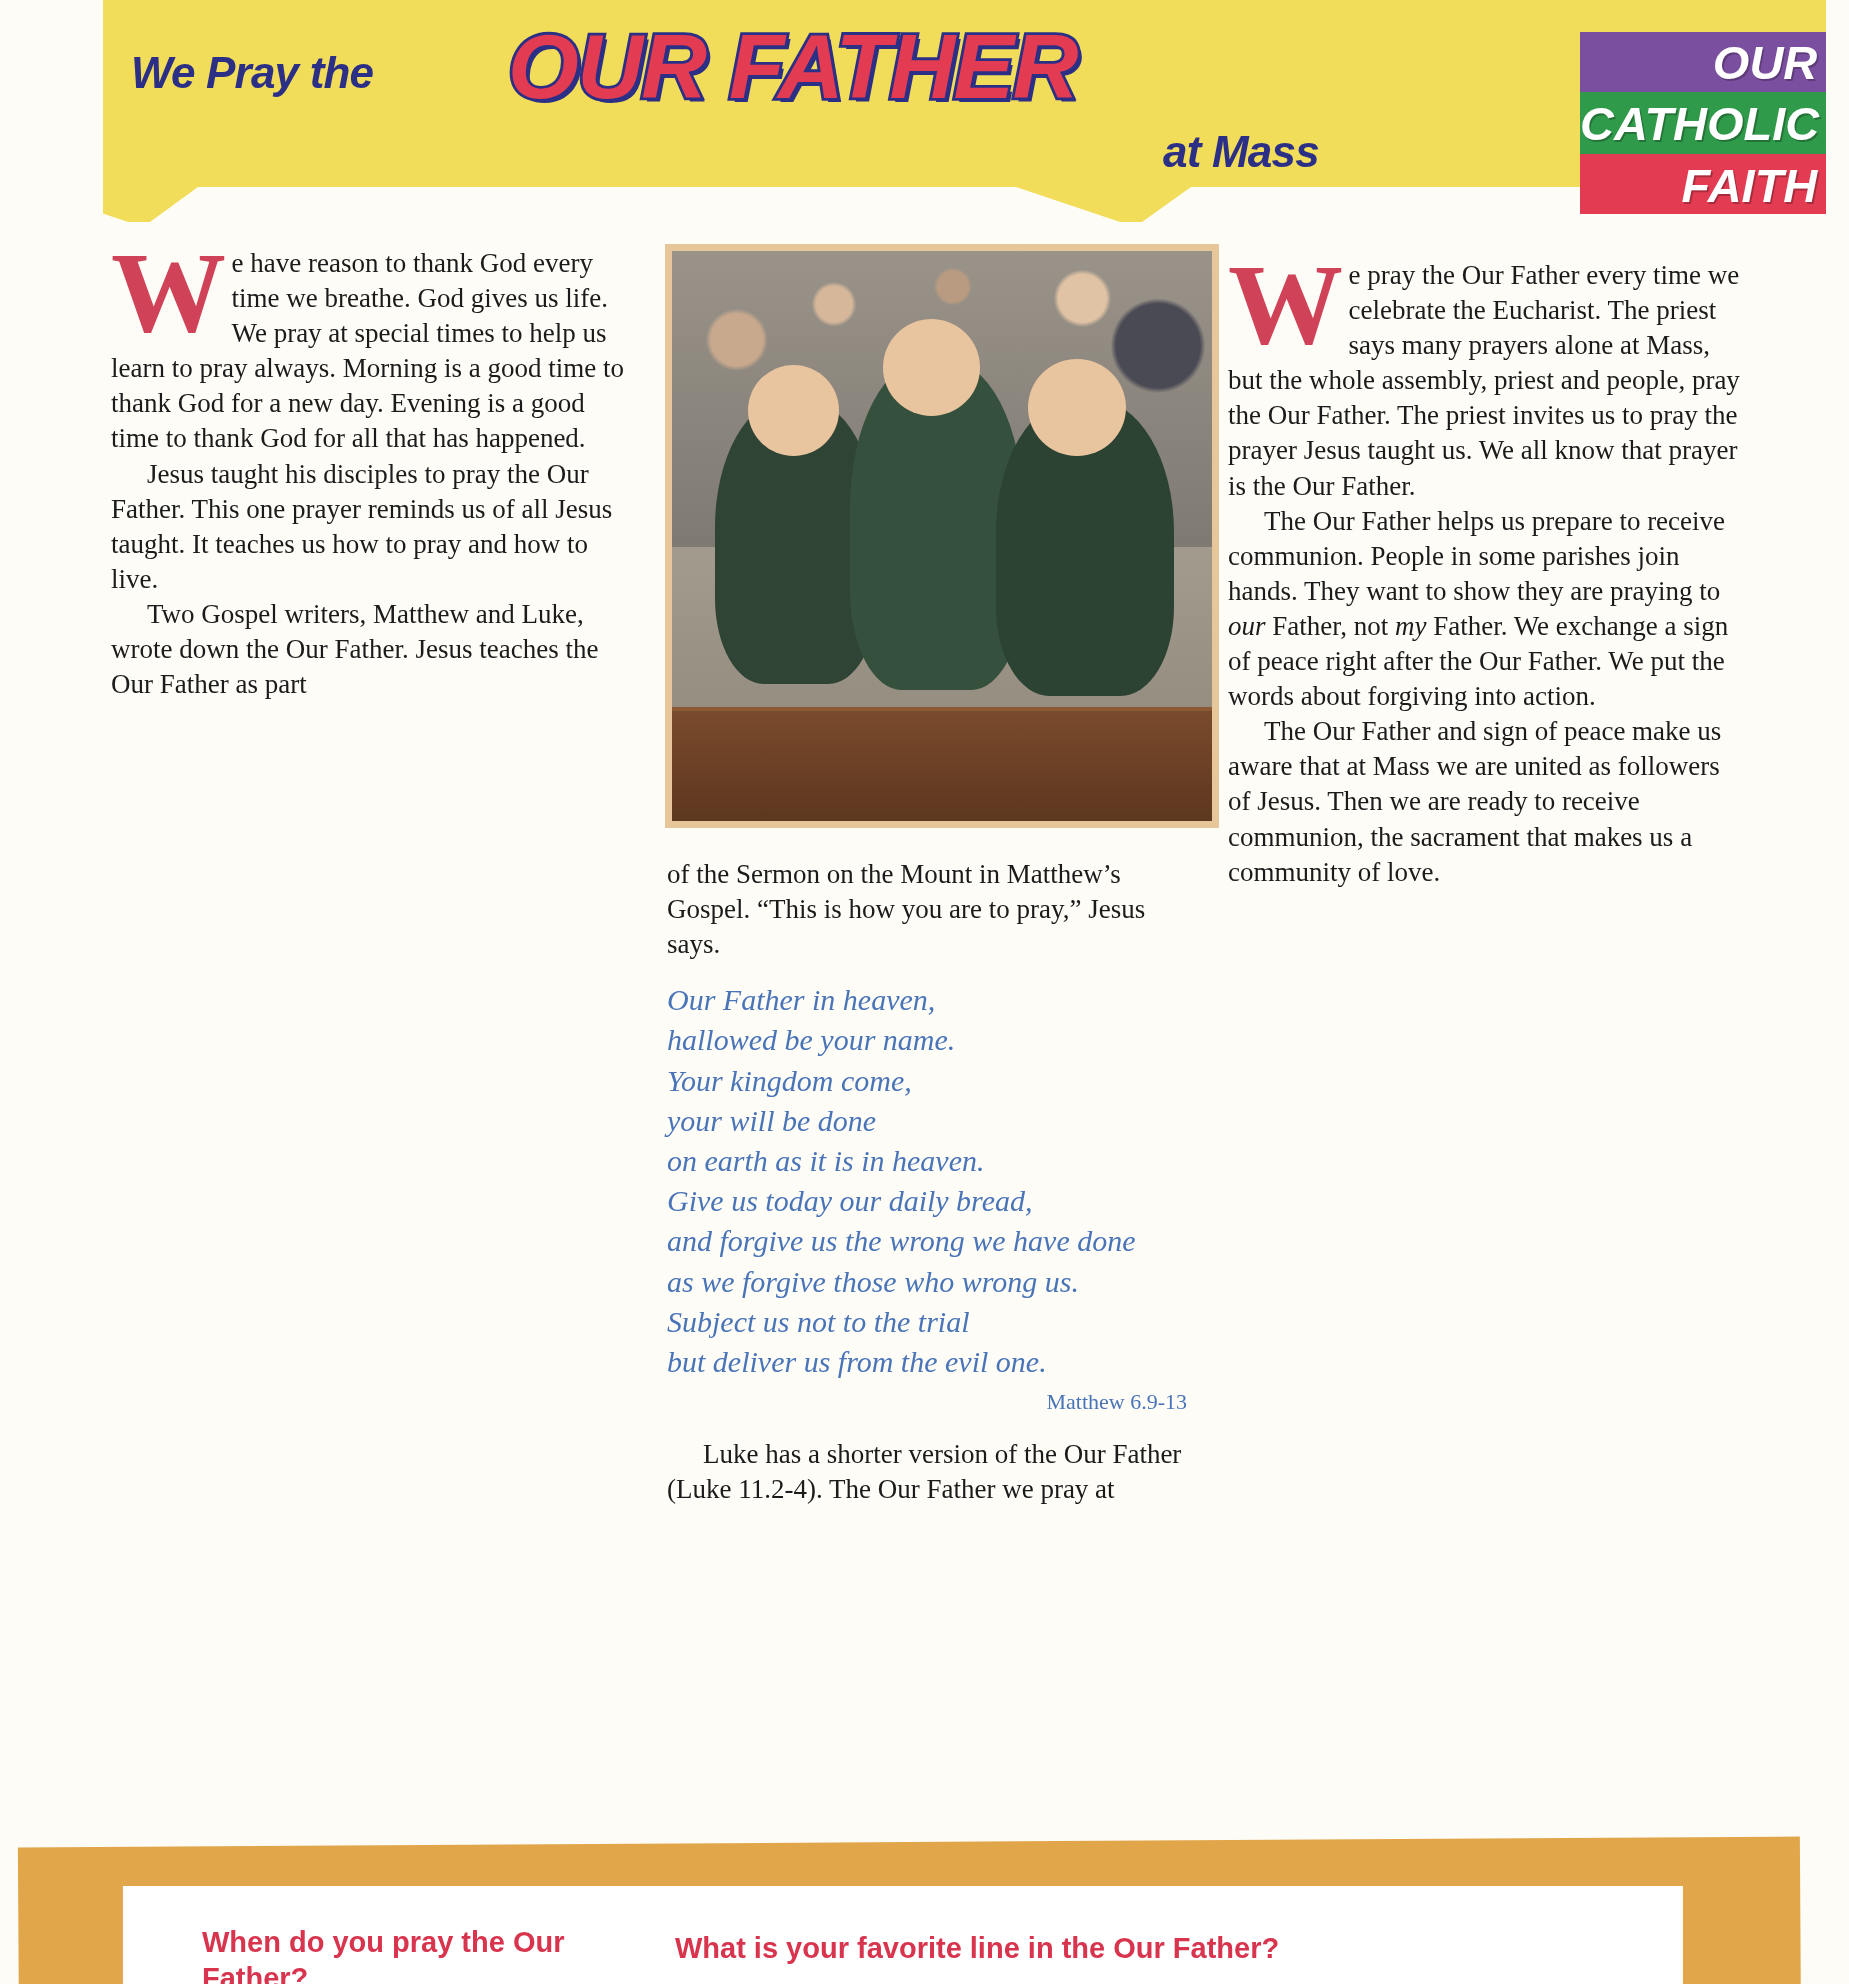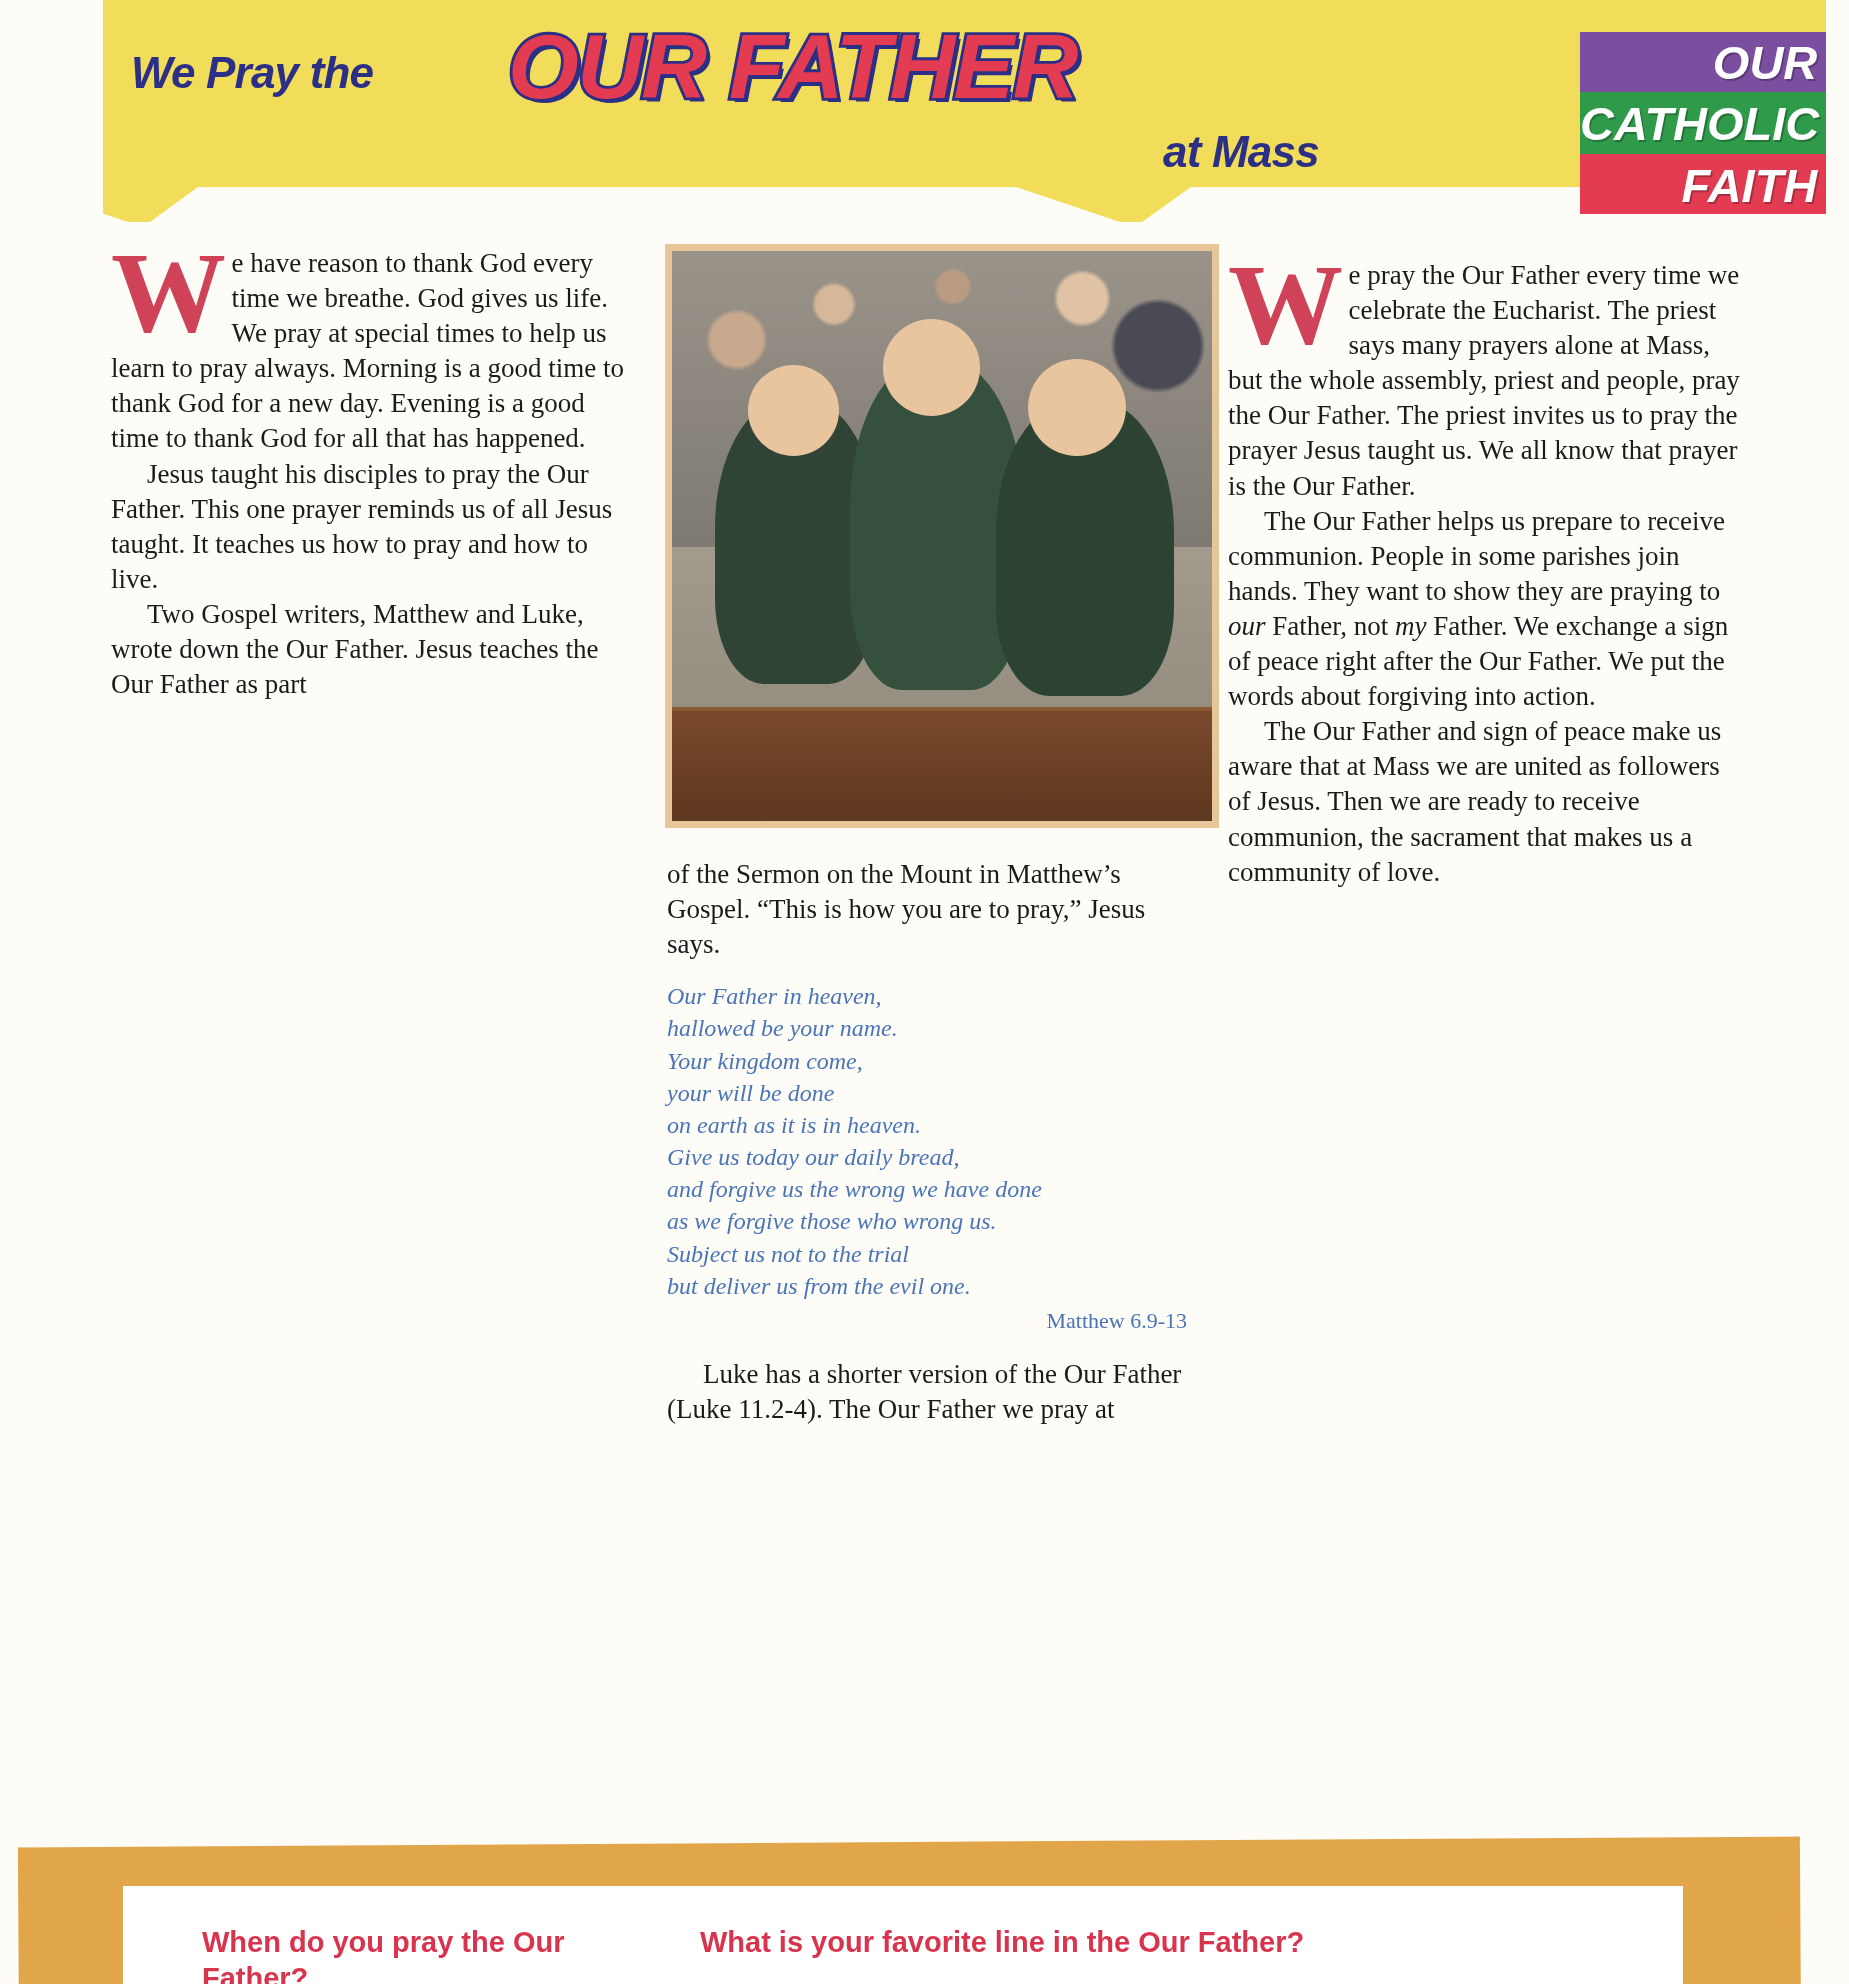--- a/index.html
+++ b/index.html
@@ -166,21 +166,21 @@
   .photo .h1 { left: 14%; top: 20%; width: 17%; height: 16%; }
   .photo .h2 { left: 39%; top: 12%; width: 18%; height: 17%; }
   .photo .h3 { left: 66%; top: 19%; width: 18%; height: 17%; }
   .photo .pew { position:absolute; left:0; bottom:0; width:100%; height:20%;
                 background: linear-gradient(#7a4a2c, #5d371f); border-top: 4px solid #8b5a34; }
 
   
   .prayer {
     color: #4a74b8;
     font-style: italic;
-    font-size: 24px;
+    font-size: 30px;
     line-height: 1.34;
     margin-top: 18px;
   }
   .prayer-ref {
     color: #4a74b8;
     font-style: normal;
     font-size: 22px;
     text-align: right;
     margin-top: 5.6px;
   }
@@ -206,21 +206,21 @@
   }
   .q-head {
     position: absolute;
     font-family: "Liberation Sans", sans-serif;
     font-weight: bold;
     color: #d8344e;
     font-size: 29px;
     line-height: 1.25;
   }
   .q1 { left: 79px; top: 38px; width: 389px; }
-  .q2 { left: 552px; top: 38px; width: 873px; margin-left: 25px; }
+  .q2 { left: 552px; top: 44px; width: 873px; }
 </style>
 </head>
 <body>
 
 <div class="banner">
   <div class="banner-left-white"></div>
   <div class="banner-right-white"></div>
   <div class="title-pre">We Pray the</div>
   <div class="title-main">OUR FATHER</div>
   <div class="title-post">at Mass</div>

